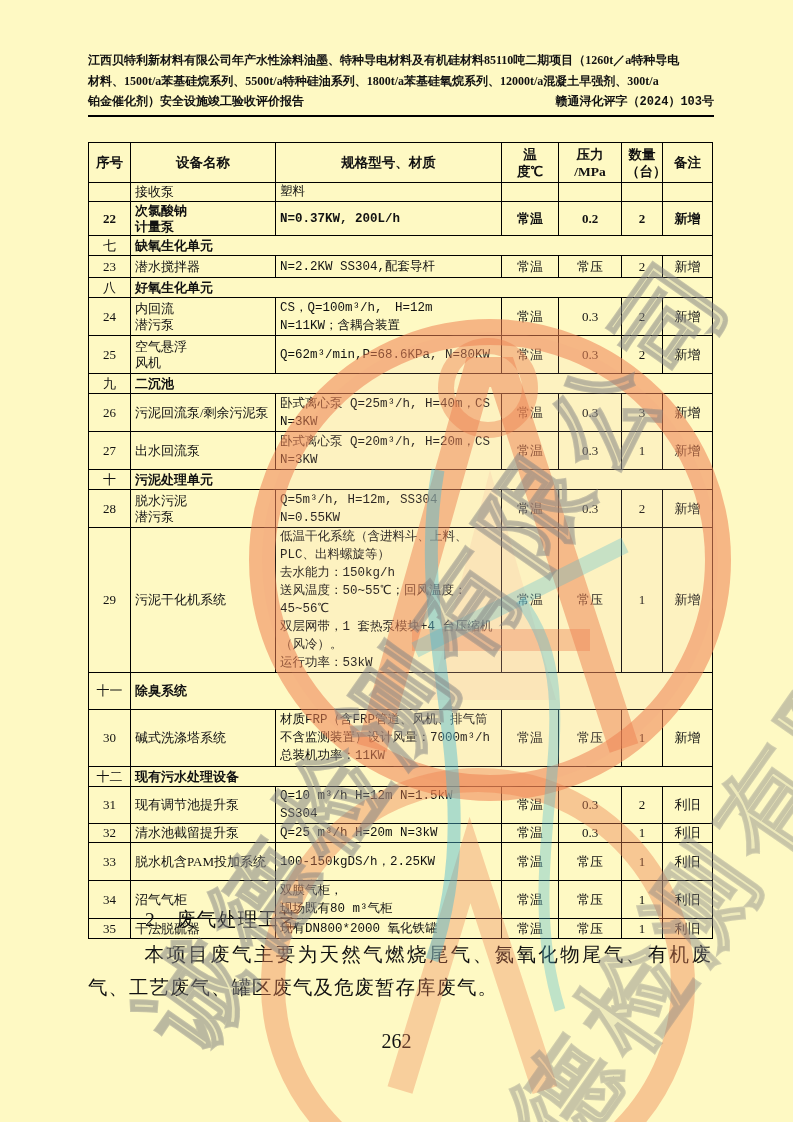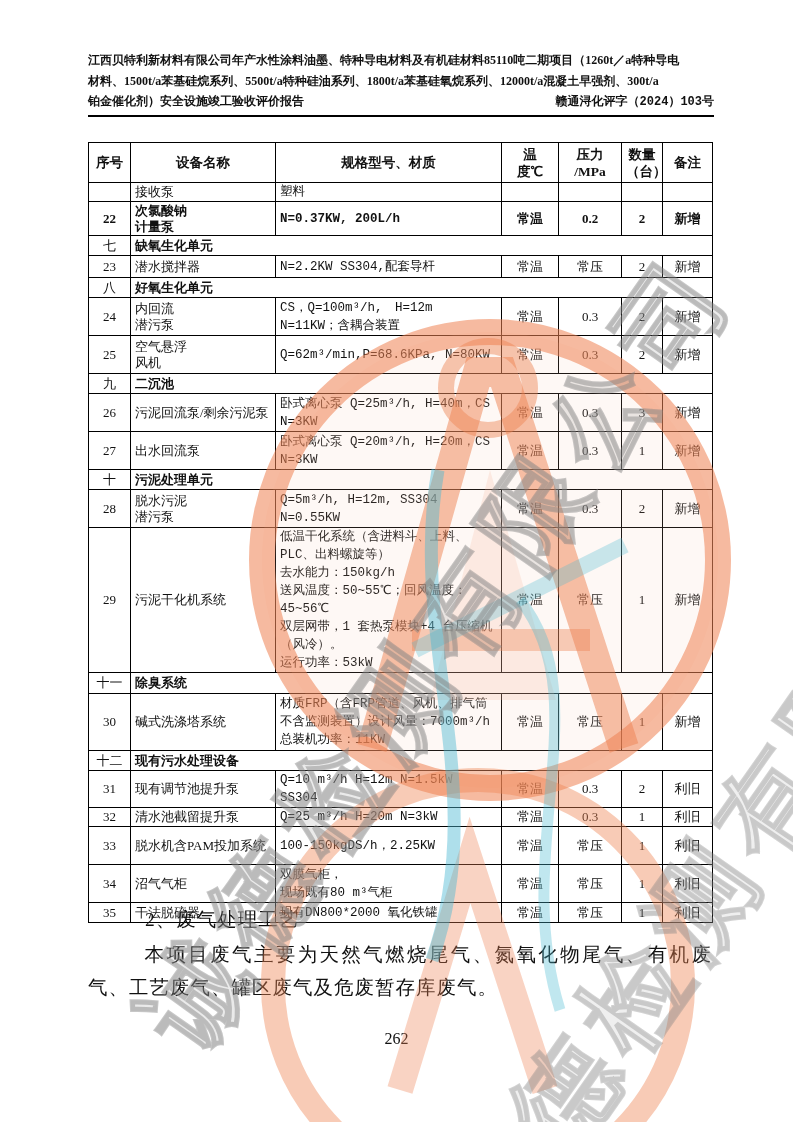--- a/index.html
+++ b/index.html
@@ -1,20 +1,20 @@
 <!DOCTYPE html>
 <html><head>
 <meta charset="utf-8">
 <style>
   html,body{margin:0;padding:0;background:#888;}
   .page{
     position:relative;
     width:793px;height:1122px;
     margin:0 auto;
-    background:#ffffff;
+    background:#fef9c3;
     font-family:"Liberation Serif", serif;
     color:#111;
     overflow:hidden;
   }
   
   .doc-header{
     position:absolute;left:88px;top:50px;width:626px;
     font-size:12px;font-weight:bold;line-height:21px;
     border-bottom:2px solid #000;padding-bottom:2px;
   }
@@ -47,21 +47,21 @@
     position:absolute;left:145px;top:906px;width:560px;
     font-size:19.5px;letter-spacing:1px;
   }
   .body-paragraph{
     position:absolute;left:88px;top:938px;width:624px;
     font-size:19.5px;line-height:33px;letter-spacing:1px;
     text-indent:2.9em;text-align:justify;
   }
   .page-number{
     position:absolute;left:0;top:1030px;width:793px;
-    text-align:center;font-size:16px;
+    text-align:center;font-size:20px;
   }
   
   .watermark{
     position:absolute;left:0;top:0;width:793px;height:1122px;
     pointer-events:none;z-index:5;
   }
   .wm-text{
     position:absolute;
     font-family:"Liberation Serif", serif;
     font-size:104px;font-weight:bold;
@@ -211,21 +211,21 @@
           <td class="c2">低温干化系统（含进料斗、上料、PLC、出料螺旋等）
 去水能力：150kg/h
 送风温度：50~55℃；回风温度：45~56℃
 双层网带，1 套热泵模块+4 台压缩机（风冷）。
 运行功率：53kW</td>
           <td class="c3">常温</td>
           <td class="c4">常压</td>
           <td class="c5">1</td>
           <td class="c6">新增</td>
         </tr>
-        <tr style="height: 21px;">
+        <tr style="height: 37px;">
           <td class="c0">十一</td>
           <td class="section-title" colspan="6">除臭系统</td>
         </tr>
         <tr style="height: 57px;">
           <td class="c0">30</td>
           <td class="c1">碱式洗涤塔系统</td>
           <td class="c2">材质FRP（含FRP管道、风机、排气筒不含监测装置）设计风量：7000m³/h　总装机功率：11KW</td>
           <td class="c3">常温</td>
           <td class="c4">常压</td>
           <td class="c5">1</td>

